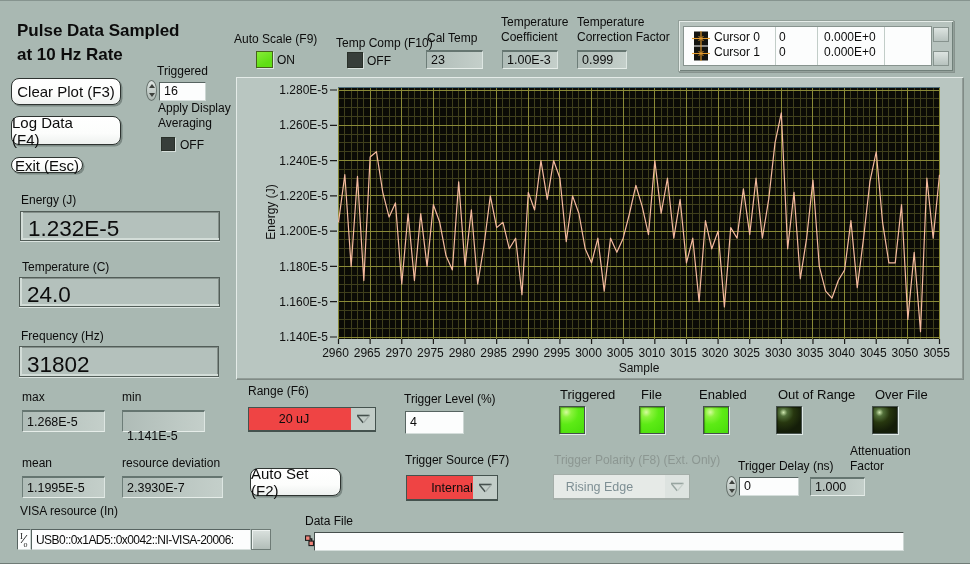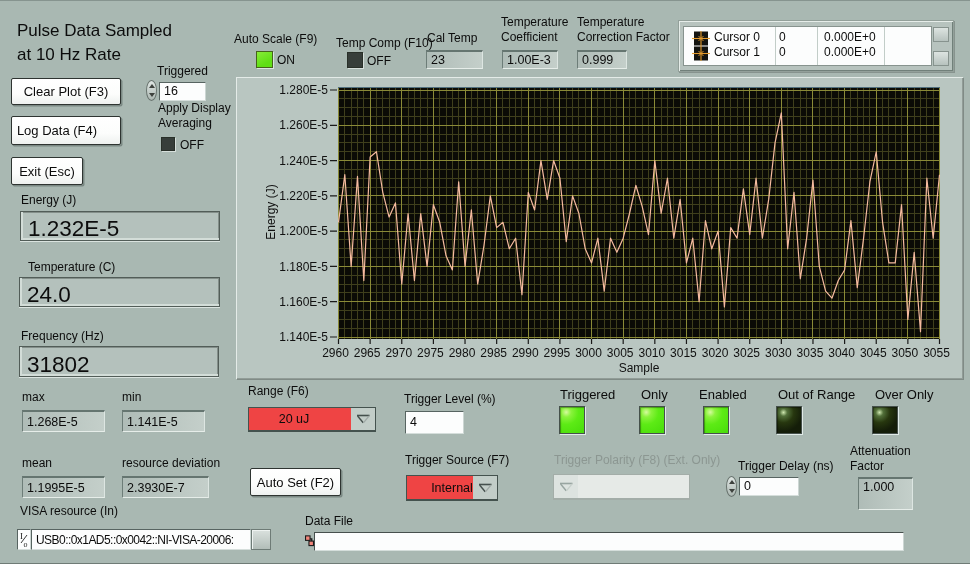--- a/index.html
+++ b/index.html
@@ -1,19 +1,19 @@
 <!DOCTYPE html>
 <html><head><meta charset="utf-8"><style>
 *{margin:0;padding:0;box-sizing:border-box}
 html,body{width:970px;height:564px;overflow:hidden}
 body{position:relative;background:#a9b8b2;font-family:"Liberation Sans",sans-serif;color:#0c0c0c;font-size:12px}
 .abs{position:absolute}
 .lab{position:absolute;font-size:12px;color:#0c0c0c;white-space:nowrap}
-.btn{position:absolute;background:linear-gradient(#ffffff,#fcfdfc 60%,#eef1ef);border:1.5px solid #2e3431;border-radius:2px;
-  box-shadow:1.5px 1.5px 0 rgba(78,90,85,.5);display:flex;align-items:center;justify-content:center;font-size:13px}
+.btn{position:absolute;background:linear-gradient(#ffffff,#fcfdfc 60%,#eef1ef);border:1.5px solid #2e3431;border-radius:8px;
+  box-shadow:1.5px 1.5px 0 rgba(78,90,85,.5);display:flex;align-items:center;justify-content:center;font-size:15px}
 .disp{position:absolute;background:#b4c1bc;border:1px solid #525d58;
   box-shadow:inset 2px -2px 0 #d3ddd8, inset -1px 1px 0 #848f8a, 0 1px 0 rgba(230,238,234,.8);
   display:flex;align-items:center;font-size:22.5px;padding-left:7px;padding-top:6px}
 .sunk{position:absolute;background:linear-gradient(90deg,#afbcb7,#c4cfca);border-top:2px solid #657570;border-left:1px solid #6d7d78;
   border-bottom:1px solid #e6ede9;border-right:1px solid #dde6e2;font-size:12.5px;padding:1px 0 0 4px;white-space:nowrap}
 .wfield{position:absolute;background:#fcfdfd;border-top:1px solid #576461;border-left:1px solid #576461;
   border-bottom:1px solid #d5dedb;border-right:1px solid #ccd6d3;font-size:12.5px;padding:1px 0 0 4px;white-space:nowrap}
 .led{position:absolute;border:1px solid #45504b;box-shadow:inset 1px 1px 1px rgba(0,0,0,.35), 1px 1px 0 rgba(230,240,236,.9)}
 .ledg{background:radial-gradient(circle at 26% 20%,#d6fa9e 0%,#8af33c 18%,#5deb15 45%,#47dc0a 100%)}
 .ledd{background:radial-gradient(circle at 27% 21%,#cfe8b0 0%,#52703a 14%,#27370f 38%,#141d09 70%)}
@@ -22,44 +22,44 @@
 .combo .arr{width:24px;background:#c2cdc8;display:flex}
 .combo.dis{background:#e6eae7;border-color:#a3ada8}
 .combo.dis .txt{color:#7e8f94}
 .combo.dis .arr{background:#dde3e0}
 .ax{font:12px "Liberation Sans",sans-serif;fill:#111}
 .spin{position:absolute;width:11px;background:linear-gradient(#dfe6e3,#adb8b3);border:1px solid #68736e;border-radius:50%}
 .spin:before,.spin:after{content:"";position:absolute;left:50%;transform:translateX(-50%);border:3px solid transparent}
 .spin:before{top:3px;border-bottom:4px solid #3d413d;border-top:0}
 .spin:after{bottom:3px;border-top:4px solid #3d413d;border-bottom:0}
 </style></head><body>
-<div class="abs" style="left:17px;top:19px;font-size:17px;font-weight:normal;line-height:24px">Pulse Data Sampled<br>at 10 Hz Rate</div>
+<div class="abs" style="left:17px;top:19px;font-size:17px;font-weight:bold;line-height:24px">Pulse Data Sampled<br>at 10 Hz Rate</div>
 <div class="btn" style="left:11px;top:78px;width:110px;height:27px">Clear Plot (F3)</div>
 <div class="btn" style="left:11px;top:116px;width:110px;height:29px;padding-right:18px">Log Data (F4)</div>
-<div class="btn" style="left:11px;top:157px;width:72px;height:28px">Exit (Esc)</div>
+<div class="btn" style="left:11px;top:157px;width:72px;height:16px">Exit (Esc)</div>
 <div class="lab" style="left:157px;top:64px">Triggered</div>
 <div class="spin" style="left:146px;top:80px;height:21px"></div>
 <div class="wfield" style="left:159px;top:82px;width:47px;height:19px">16</div>
 <div class="lab" style="left:158px;top:101px;line-height:14.5px">Apply Display<br>Averaging</div>
 <div class="abs" style="left:161px;top:137px;width:14px;height:14px;background:#373e3a;border:1px solid #293029;box-shadow:1px 1px 0 rgba(233,240,237,.7)"></div>
 <div class="lab" style="left:180px;top:138px">OFF</div>
 <div class="lab" style="left:21px;top:193px">Energy (J)</div>
 <div class="disp" style="left:20px;top:211px;width:200px;height:30px">1.232E-5</div>
-<div class="lab" style="left:28px;top:260px">Temperature (C)</div>
+<div class="lab" style="left:22px;top:260px">Temperature (C)</div>
 <div class="disp" style="left:19px;top:277px;width:201px;height:30px">24.0</div>
 <div class="lab" style="left:21px;top:329px">Frequency (Hz)</div>
 <div class="disp" style="left:19px;top:346px;width:200px;height:31px">31802</div>
 <div class="lab" style="left:22px;top:390px">max</div>
 <div class="lab" style="left:122px;top:390px">min</div>
 <div class="sunk" style="left:22px;top:410px;width:83px;height:22px;padding-top:3px">1.268E-5</div>
-<div class="sunk" style="left:122px;top:410px;width:83px;height:22px;padding-top:3px">1.141E-5</div>
+<div class="sunk" style="left:122px;top:410px;width:83px;height:22px;padding-top:17px">1.141E-5</div>
 <div class="lab" style="left:22px;top:456px">mean</div>
 <div class="lab" style="left:122px;top:456px">resource deviation</div>
 <div class="sunk" style="left:22px;top:476px;width:83px;height:22px;padding-top:3px">1.1995E-5</div>
-<div class="sunk" style="left:122px;top:476px;width:87px;height:22px;padding-top:3px">2.3930E-7</div>
+<div class="sunk" style="left:122px;top:476px;width:101px;height:22px;padding-top:3px">2.3930E-7</div>
 <div class="lab" style="left:20px;top:504px">VISA resource (In)</div>
 <div class="wfield" style="left:17px;top:529px;width:14px;height:21px;padding:0"><svg width="12" height="19">
       <text x="2" y="9" font-size="9" font-family="Liberation Serif,serif" fill="#222">I</text>
       <path d="M3 13L9 5" stroke="#222" stroke-width="0.9"></path>
       <text x="5.5" y="17" font-size="8" font-family="Liberation Serif,serif" fill="#222">o</text>
     </svg></div>
 <div class="wfield" style="left:31px;top:529px;width:220px;height:21px;font-size:12px;letter-spacing:-0.55px;padding-top:3px">USB0::0x1AD5::0x0042::NI-VISA-20006:</div>
 <div class="abs" style="left:251px;top:529px;width:20px;height:21px;background:linear-gradient(#dae1de,#b2bdb8);border:1px solid #6e7b76;box-shadow:inset 1px 1px 0 #eef3f1"></div>
 <div class="lab" style="left:234px;top:32px">Auto Scale (F9)</div>
 <div class="abs" style="left:256px;top:51px;width:17px;height:17px;background:linear-gradient(150deg,#87ec38,#5fdf14 70%);border:1px solid #46621c;box-shadow:1px 1px 0 rgba(230,240,236,.8)"></div>
@@ -157,42 +157,43 @@
     <div class="arr">
       <svg width="15" height="10" style="margin:auto">
         <path d="M1 1.5H13.5" stroke="#45504d" stroke-width="1.6" fill="none"></path>
         <path d="M1.6 2L7.2 8.8" stroke="#45504d" stroke-width="1.4" fill="none"></path>
         <path d="M13 2L7.4 8.8" stroke="#9fa8a5" stroke-width="1.2" fill="none"></path>
       </svg>
     </div>
   </div>
 <div class="lab" style="left:554px;top:453px;color:#8c9792">Trigger Polarity (F8) (Ext. Only)</div>
 <div class="combo dis" style="left:553px;top:474px;width:137px;height:26px">
+    <div class="txt" style="padding-right:20px">Rising Edge</div>
     <div class="arr">
       <svg width="15" height="10" style="margin:auto">
         <path d="M1 1.5H13.5" stroke="#98a5a1" stroke-width="1.6" fill="none"></path>
         <path d="M1.6 2L7.2 8.8" stroke="#98a5a1" stroke-width="1.4" fill="none"></path>
         <path d="M13 2L7.4 8.8" stroke="#c6cfca" stroke-width="1.2" fill="none"></path>
       </svg>
     </div>
   </div>
 <div class="lab" style="left:738px;top:459px">Trigger Delay (ns)</div>
 <div class="spin" style="left:726px;top:476px;height:21px"></div>
 <div class="wfield" style="left:739px;top:477px;width:60px;height:19px">0</div>
 <div class="lab" style="left:850px;top:444px;line-height:14.5px">Attenuation<br>Factor</div>
-<div class="sunk" style="left:858px;top:477px;width:55px;height:33px">1.000</div>
+<div class="sunk" style="left:810px;top:477px;width:55px;height:19px">1.000</div>
 <div class="lab" style="left:560px;top:387px;font-size:13px">Triggered</div>
 <div class="led ledg" style="left:559px;top:406px;width:26px;height:28px"></div>
-<div class="lab" style="left:641px;top:387px;font-size:13px">Only</div>
+<div class="lab" style="left:641px;top:387px;font-size:13px">File</div>
 <div class="led ledg" style="left:639px;top:406px;width:26px;height:28px"></div>
 <div class="lab" style="left:699px;top:387px;font-size:13px">Enabled</div>
 <div class="led ledg" style="left:703px;top:406px;width:26px;height:28px"></div>
 <div class="lab" style="left:778px;top:387px;font-size:13px">Out of Range</div>
 <div class="led ledd" style="left:776px;top:406px;width:26px;height:28px"></div>
-<div class="lab" style="left:875px;top:387px;font-size:13px">Over Only</div>
+<div class="lab" style="left:875px;top:387px;font-size:13px">Over File</div>
 <div class="led ledd" style="left:872px;top:406px;width:26px;height:28px"></div>
 <div class="lab" style="left:305px;top:514px">Data File</div>
 <svg class="abs" style="left:305px;top:535px" width="9" height="12" viewBox="0 0 10 12.6">
     <path d="M3.5 4H7.5V10" stroke="#1a1a1a" stroke-width="1.4" fill="none"></path>
     <rect x="0.6" y="0.6" width="5" height="5" fill="#f0857a" stroke="#1a1a1a" stroke-width="1.2"></rect>
     <rect x="4.4" y="6.4" width="5" height="5" fill="#f0857a" stroke="#1a1a1a" stroke-width="1.2"></rect>
   </svg>
 <div class="wfield" style="left:314px;top:532px;width:590px;height:19px;border-top-color:#46504d;border-left-color:#46504d;border-top-width:1.5px"></div>
 <div class="abs" style="left:0;top:0;width:970px;height:1px;background:rgba(70,80,76,.35)"></div>
 <div class="abs" style="left:0;top:563px;width:970px;height:1px;background:rgba(40,48,45,.45)"></div>

